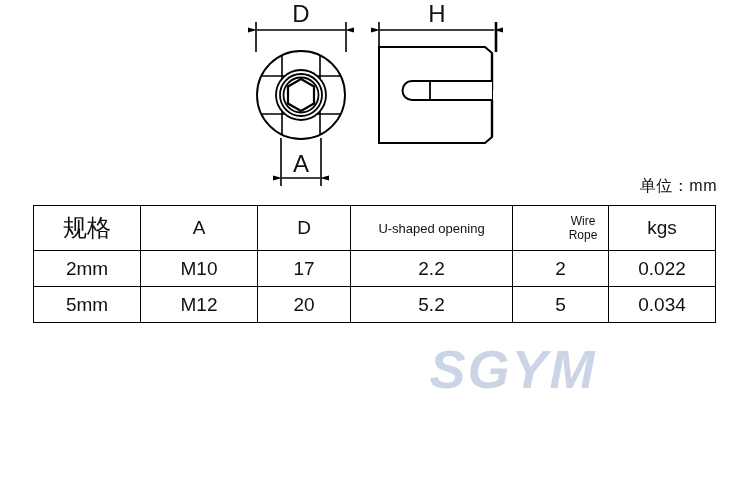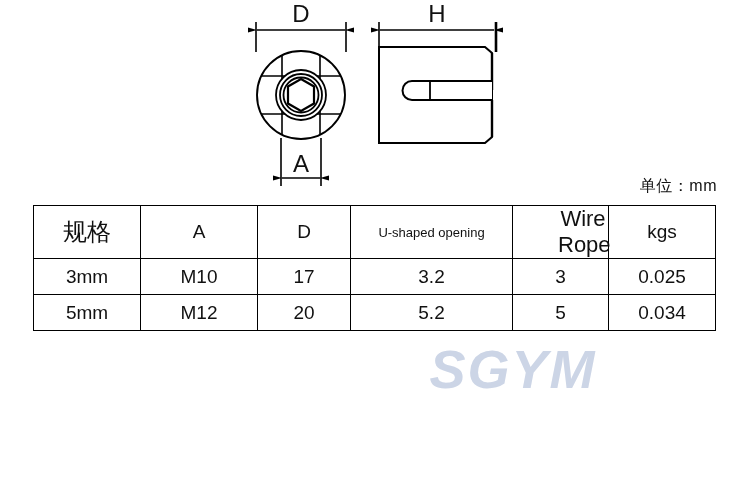--- a/index.html
+++ b/index.html
@@ -99,21 +99,21 @@
   table.spec thead th {
     height: 44px;
   }
   table.spec tbody td {
     height: 35px;
   }
   table.spec th.hdr-u {
     font-size: 13px;
   }
   table.spec th.hdr-wire {
-    font-size: 22px;
+    font-size: 12px;
     padding-left: 45px;
   }
   table.spec th.hdr-spec {
     font-size: 24px;
   }
 </style>
 </head>
 <body>
 
 <div id="root">
@@ -199,26 +199,26 @@
           <th class="hdr-spec">规格</th>
           <th>A</th>
           <th>D</th>
           <th class="hdr-u">U-shaped opening</th>
           <th class="hdr-wire">Wire Rope</th>
           <th>kgs</th>
         </tr>
       </thead>
       <tbody>
         <tr>
-          <td>3mm</td>
+          <td>2mm</td>
           <td>M10</td>
           <td>17</td>
-          <td>3.2</td>
-          <td>3</td>
-          <td>0.025</td>
+          <td>2.2</td>
+          <td>2</td>
+          <td>0.022</td>
         </tr>
         <tr>
           <td>5mm</td>
           <td>M12</td>
           <td>20</td>
           <td>5.2</td>
           <td>5</td>
           <td>0.034</td>
         </tr>
       </tbody>

